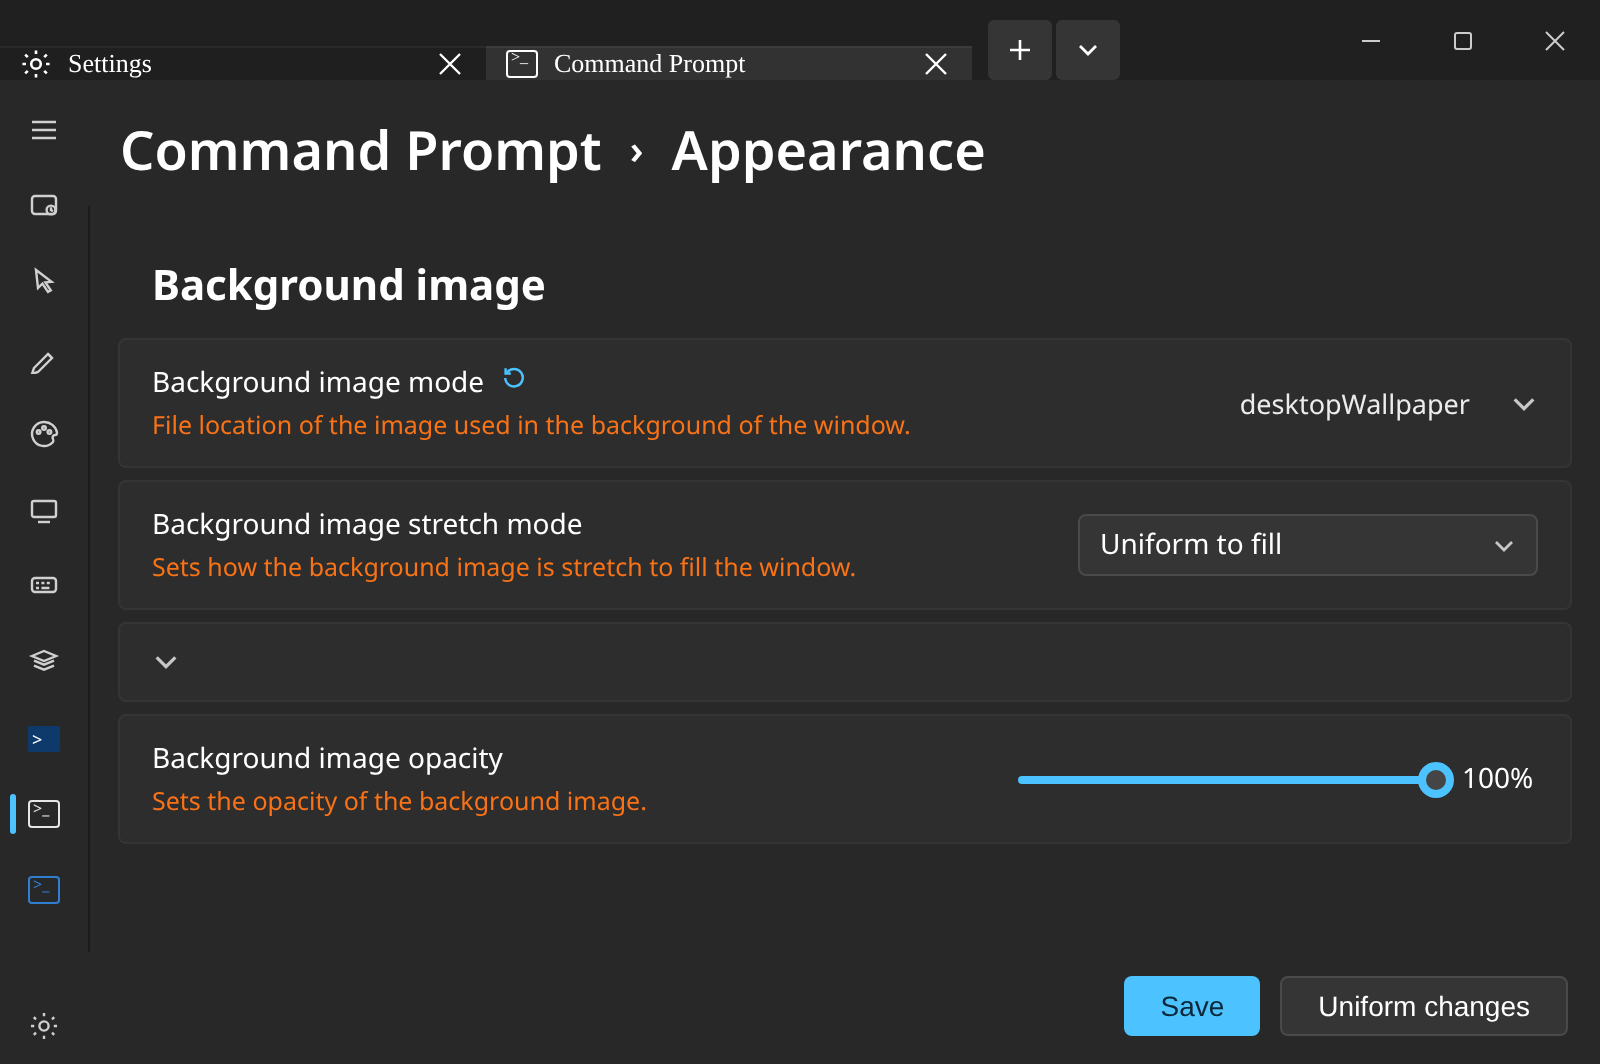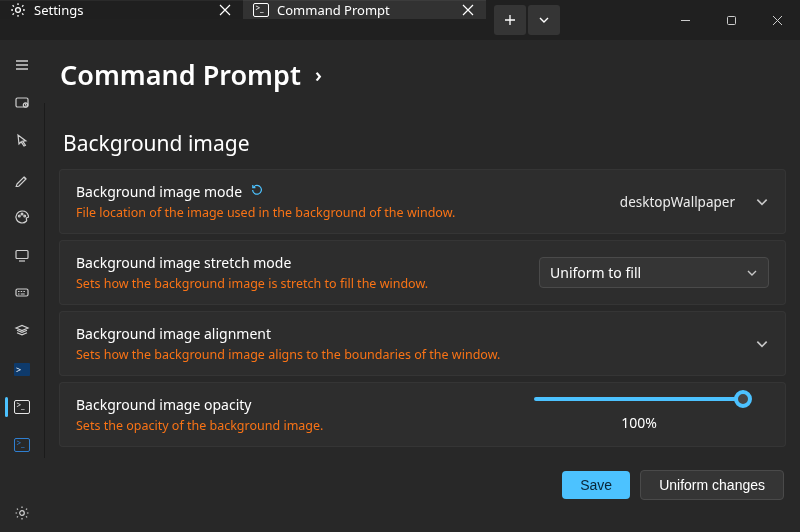--- a/index.html
+++ b/index.html
@@ -9,22 +9,23 @@
     background: #202020;
     color: #ffffff;
     font-size: 14px;
     display: flex;
     flex-direction: column;
   }
   
   .titlebar {
     height: 40px;
     display: flex;
-    align-items: flex-start;
+    align-items: flex-end;
     background: #202020;
+    font-family: Liberation Serif, serif;
   }
   .tab {
     display: flex;
     align-items: center;
     padding: 0 10px;
     gap: 8px;
     font-size: 13px;
     color: #ffffff;
     position: relative;
     background: #2b2b2b;
@@ -80,21 +81,21 @@
     font-size: 27px; font-weight:600; color:#fff;
     display:flex; align-items:center; gap:14px;
   }
   .crumb-caret { color:#fff; font-size:20px; font-weight:600; }
   .scroll {
     flex:1; overflow:auto; padding: 0 14px 0 14px;
     border-left: 1px solid rgba(0,0,0,0.3);
     margin-left: 0;
   }
   .section-title {
-    font-size:21px; font-weight:400; margin: 26px 4px 12px 4px; color:#fff;
+    font-size:21px; font-weight:700; margin: 26px 4px 12px 17px; color:#fff;
   }
   .card {
     background:#2d2d2d;
     border:1px solid rgba(255,255,255,0.04);
     border-radius:4px;
     padding: 12px 16px;
     margin-bottom:6px;
     display:flex; align-items:center; gap:12px;
   }
   .card .cleft { flex:1; min-width:0; }
@@ -104,35 +105,34 @@
   .valtext { font-size:13.5px; color:#ececec; margin-right:8px; }
   .chev { color:#c7c7c7; display:flex; }
   .select {
     background:#353535; border:1px solid #4a4a4a;
     border-radius:4px; padding: 5px 10px;
     display:flex; align-items:center; gap:24px;
     color:#fff; font-size:14px; min-width:230px;
     cursor:pointer;
   }
   .select .sel-label { flex:1; }
-  .slider-row { display:flex; align-items:center; gap:12px; min-width:260px;flex-direction:column; }
+  .slider-row { display:flex; align-items:center; gap:12px; min-width:260px; }
   .slider-track {
     position:relative; height:4px; width:210px;
     background:#4cc2ff; border-radius:2px;
   }
   .slider-thumb {
     position:absolute; right:-8px; top:50%; transform:translateY(-50%);
     width:18px; height:18px; border-radius:50%;
     background:#454545; border:4px solid #4cc2ff;
   }
   .pct { font-size:14px; color:#fff; }
   .footer {
     display:flex; justify-content:flex-end; gap:10px;
-    padding: 12px 16px 32px 16px;
-    align-items: center;
+    padding: 12px 16px 14px 16px;
   }
   .btn {
     padding: 6px 18px; border-radius:4px; font-size:14px; cursor:pointer;
     border:none;
   }
   .btn-primary { background:#4cc2ff; color:#0a2637; font-weight:500; }
   .btn-secondary { background:#353535; color:#fff; border:1px solid #4a4a4a; }
 
   
   .term-box {
@@ -276,20 +276,21 @@
           <circle cx="8" cy="8" r="2.3"></circle>
           <path d="M8 1.5v1.6M8 12.9v1.6M2.9 3.6l1.1 1.1M12 11.3l1.1 1.1M1.5 8h1.6M12.9 8h1.6M2.9 12.4l1.1-1.1M12 4.7l1.1-1.1"></path>
         </svg>
     </div>
   </div>
 
   <div class="content">
     <div class="breadcrumb">
       <span>Command Prompt</span>
       <span class="crumb-caret">›</span>
+      <span>Appearance</span>
     </div>
 
     <div class="scroll">
       <div class="section-title">Background image</div>
 
       <div class="card">
         <div class="cleft">
           <div class="ctitle">
             <span>Background image mode</span>
             <span class="reset-icon">
@@ -320,26 +321,20 @@
           <span class="sel-label">Uniform to fill</span>
           <span class="chev">
             <svg width="12" height="12" viewBox="0 0 12 12" stroke="currentColor" stroke-width="1.4" fill="none">
                 <path d="M2 4l4 4 4-4"></path>
               </svg>
           </span>
         </div>
       </div>
 
       <div class="card">
-        <div class="cleft">
-          <div class="ctitle">
-              <span>Background image alignment</span>
-            </div>
-          <div class="cdesc">Sets how the background image aligns to the boundaries of the window.</div>
-        </div>
         <span class="chev">
           <svg width="14" height="14" viewBox="0 0 12 12" stroke="currentColor" stroke-width="1.4" fill="none">
               <path d="M2 4l4 4 4-4"></path>
             </svg>
         </span>
       </div>
 
       <div class="card">
         <div class="cleft">
           <div class="ctitle">

